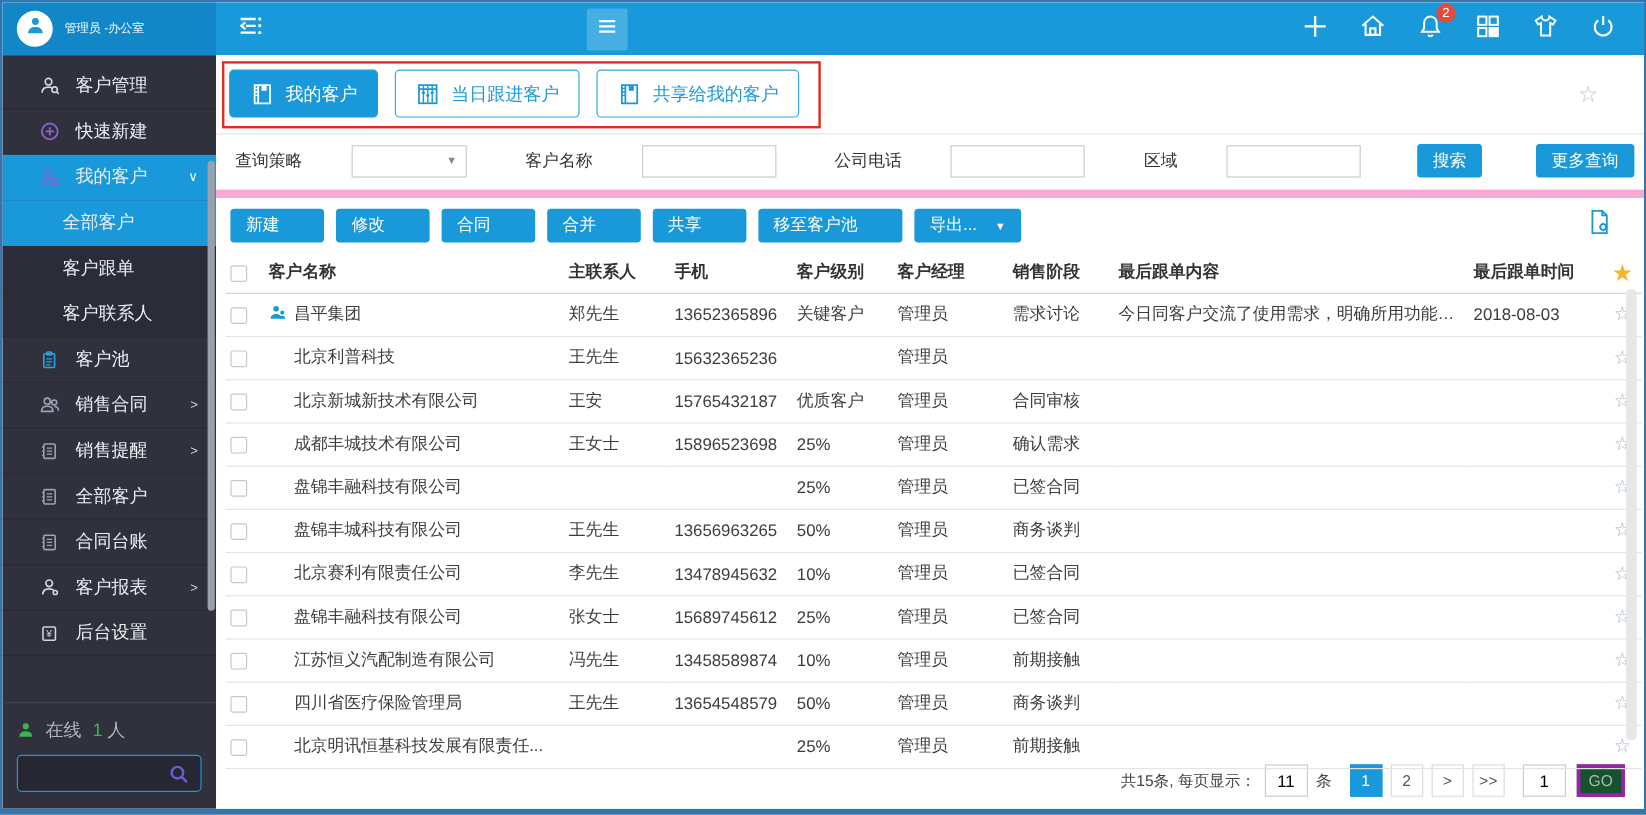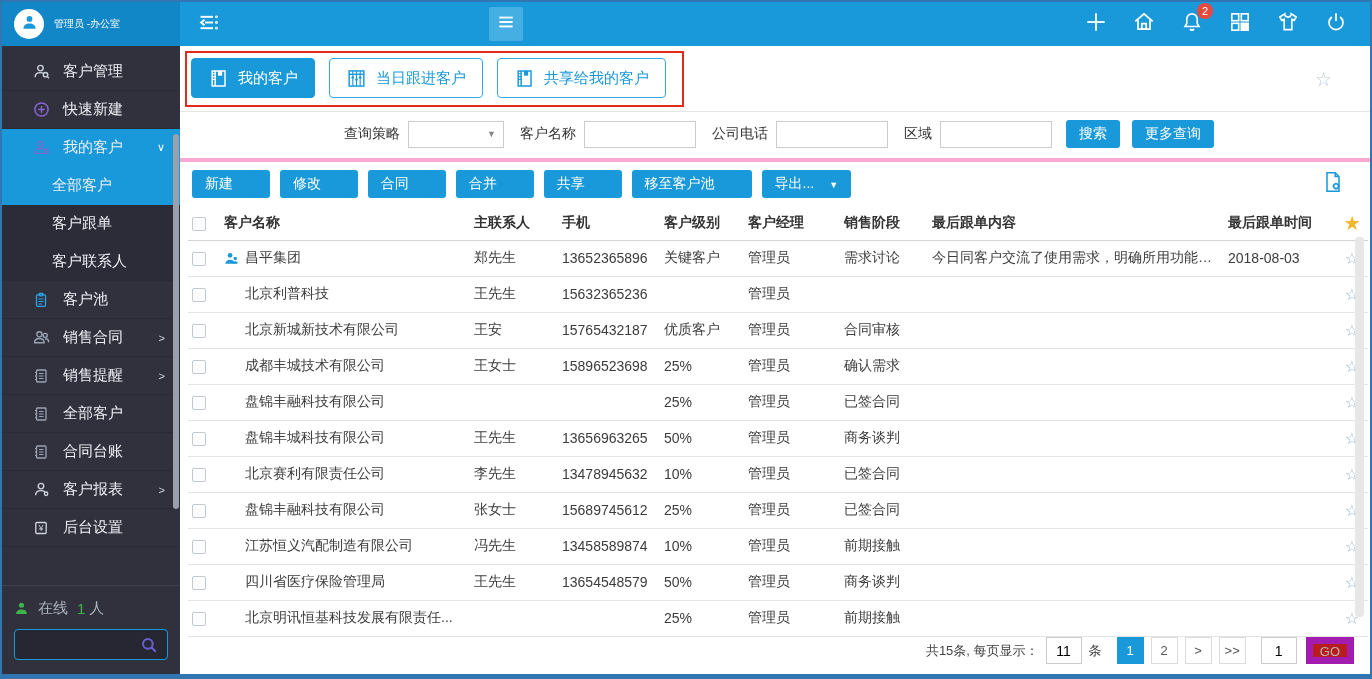--- a/index.html
+++ b/index.html
@@ -47,47 +47,47 @@
   .side-search { margin-top:11px; height:31px; border:1px solid #1999d9; border-radius:4px; background:#262732; display:flex; align-items:center; padding:0 9px; }
   .side-search input { flex:1; background:transparent; border:none; outline:none; color:#dde2ea; font-size:13px; min-width:0; }
   .side-search .mag { color:#6b5fd0; display:flex; }
   
   .main { flex:1; background:#fff; display:flex; flex-direction:column; min-width:0; }
   .tabs-row { display:flex; align-items:center; padding:5px 10px 4px 5px; border-bottom:1px solid #e5e5e5; flex:0 0 auto; }
   .tab-group { display:inline-flex; gap:14px; border:2px solid #e02b1d; padding:5px 16px 7px 4px; }
   .tab { height:40px; display:flex; align-items:center; gap:9px; padding:0 16px; border-radius:4px; font-size:15px; color:#1999d9; border:1px solid #35a7e5; background:#fff; cursor:pointer; white-space:nowrap; }
   .tab.active { background:#1999d9; color:#fff; border-color:#1999d9; }
   .fav-star { margin-left:auto; margin-right:28px; color:#b9c6d2; font-size:19px; cursor:pointer; }
-  .filter-row { display:flex; align-items:center; justify-content:center; gap:8px; padding:8px 8px 10px; border-bottom:4px solid #f9a8d4; flex:0 0 auto; font-size:14px; color:#333; }
+  .filter-row { display:flex; align-items:center; justify-content:space-between; gap:8px; padding:8px 8px 10px; border-bottom:7px solid #f9a8d4; flex:0 0 auto; font-size:14px; color:#333; }
   .filter-row .lbl { margin-left:8px; white-space:nowrap; }
   .select { width:96px; height:27px; border:1px solid #ccc; background:#fff; display:flex; align-items:center; justify-content:flex-end; padding-right:7px; cursor:pointer; }
   .select .arrow { font-size:9px; color:#888; }
   .f-input { width:112px; height:27px; border:1px solid #ccc; padding:0 6px; font-size:13px; outline:none; }
   .btn-blue { background:#1999d9; color:#fff; border:none; height:28px; padding:0 13px; border-radius:3px; font-size:14px; cursor:pointer; white-space:nowrap; }
   .action-row { display:flex; align-items:center; gap:10px; padding:8px 12px 9px; flex:0 0 auto; }
   .action-row .caret { font-size:9px; margin-left:15px; }
   .export-doc { margin-left:auto; margin-right:14px; color:#1999d9; display:flex; cursor:pointer; }
   
   .table-wrap { flex:1; position:relative; min-height:0; padding:0 2px 0 8px; }
   table { width:100%; border-collapse:collapse; table-layout:fixed; font-size:14px; }
   th { text-align:left; font-weight:bold; color:#333; height:33px; padding:0 4px; border-bottom:1px solid #d4d4d4; white-space:nowrap; }
   td { height:36px; padding:0 4px; border-bottom:1px solid #e4e4e4; color:#3c3c3c; white-space:nowrap; overflow:hidden; text-overflow:ellipsis; }
   .cb { display:inline-block; width:14px; height:14px; border:1px solid #c3c9d0; border-radius:2px; background:#fdfdfd; vertical-align:middle; cursor:pointer; }
-  .name-cell { display:flex; align-items:center; gap:6px; overflow:hidden; }
+  .name-cell { display:flex; gap:6px; overflow:hidden; }
   .cust-icon { color:#1999d9; display:flex; flex:0 0 auto; }
   .star-cell { text-align:center; }
   .row-star { color:#9fb6cc; font-size:16px; cursor:pointer; }
   .hdr-star { color:#f3b52e; font-size:17px; }
   .v-scrollbar { position:absolute; right:6px; top:30px; bottom:2px; width:9px; background:#e7e7e7; border-radius:4px; }
   
   .pagination { display:flex; align-items:center; justify-content:flex-end; gap:7px; padding:18px 16px 10px; font-size:13px; color:#444; flex:0 0 auto; }
   .pg-input { width:36px; height:27px; border:1px solid #ccc; text-align:center; font-size:14px; outline:none; }
   .pg-btn { min-width:27px; height:27px; border:1px solid #dcdcdc; background:#fff; color:#555; display:inline-flex; align-items:center; justify-content:center; font-size:13px; cursor:pointer; padding:0 5px; }
   .pg-btn.active { background:#1999d9; color:#fff; border-color:#1999d9; }
-  .pg-go { height:27px; border:7px solid #a21caf; background:#b91c1c; color:#b5b5b5; padding:0 7px; font-size:13px; margin-left:2px; }
+  .pg-go { height:27px; border:3px solid #a21caf; background:#14532d; color:#b5b5b5; padding:0 7px; font-size:13px; margin-left:2px; }
   .gap-l { margin-left:8px; }
 </style>
 </head>
 <body>
 
 <div class="topbar">
   <div class="topbar-left">
     <div class="avatar">
         <span data-icon="person-fill"><svg width="17" height="17" viewBox="0 0 16 16">
             <circle cx="8" cy="4.6" r="2.7" fill="currentColor"></circle>

